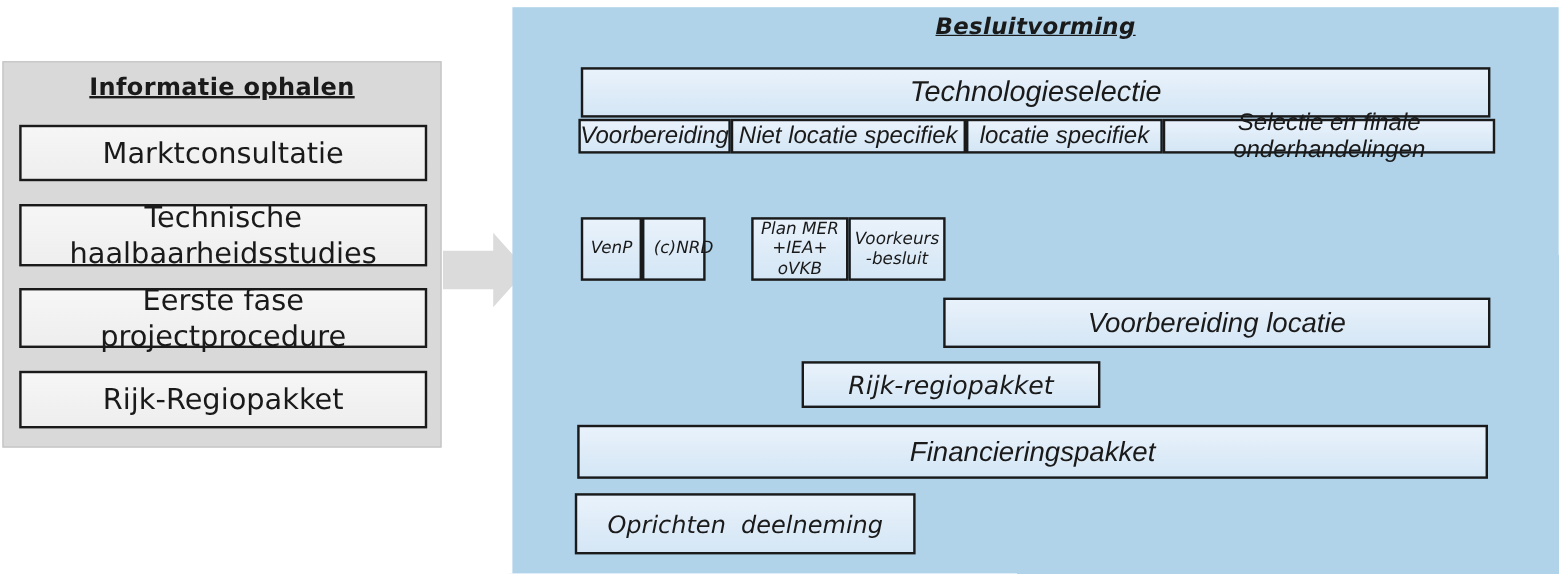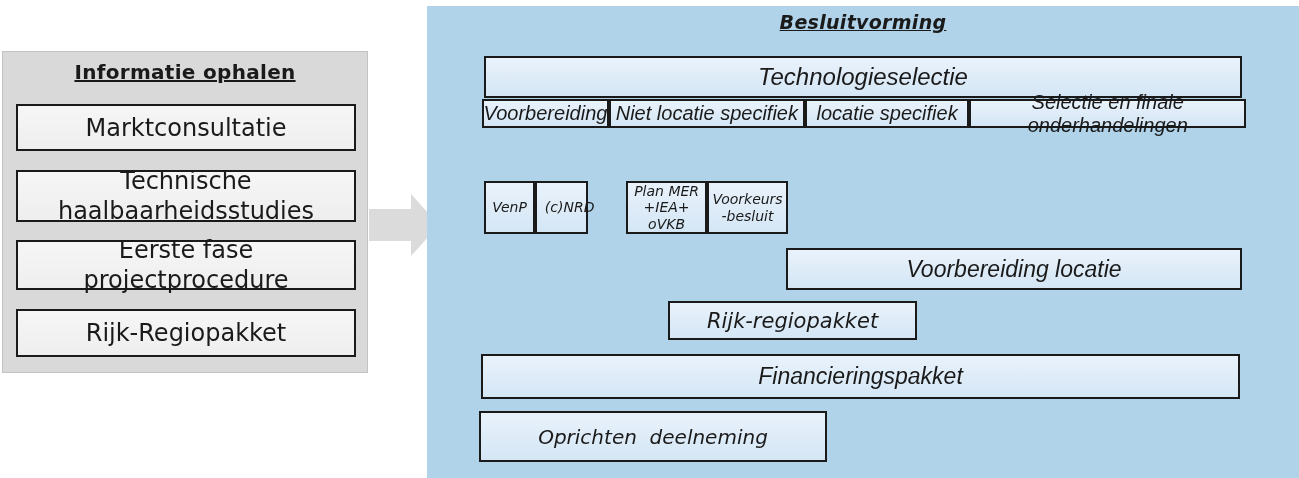--- a/index.html
+++ b/index.html
@@ -94,21 +94,21 @@
   .loc-main { left: 57px; top: 134px; width: 304px; height: 41px; font-size: 18px; }
   .loc-row  { position: absolute; left: 57px; top: 175px; width: 304px; height: 53px;
               display: flex; justify-content: space-between; }
   .loc-cell { font-size: 14px; line-height: 1.15; white-space: pre-line; }
   .lc0 { width: 53px; } .lc1 { width: 53px; padding-left: 16px; } .lc2 { width: 84px; margin-left: 38px; } .lc3 { width: 84px; }
 
   
   .bar-voorb { left: 359px; top: 242px; width: 456px; height: 42px; font-size: 23px; }
   .bar-rijk  { left: 241px; top: 295px; width: 249px; height: 39px; font-size: 21px; }
   .bar-fin   { left: 54px;  top: 348px; width: 759px; height: 45px; font-size: 23px; }
-  .bar-opr   { left: 52px;  top: 405px; width: 348px; height: 51px; font-size: 20px; white-space: pre; }
+  .bar-opr   { left: 52px;  top: 405px; width: 284px; height: 51px; font-size: 20px; white-space: pre; }
 </style>
 </head>
 <body>
 
 <div class="canvas">
 
   <section class="gray-panel">
     <h2 class="gp-title">Informatie ophalen</h2>
     <div class="lbox lb0">Marktconsultatie</div>
     <div class="lbox lb1">Technische

